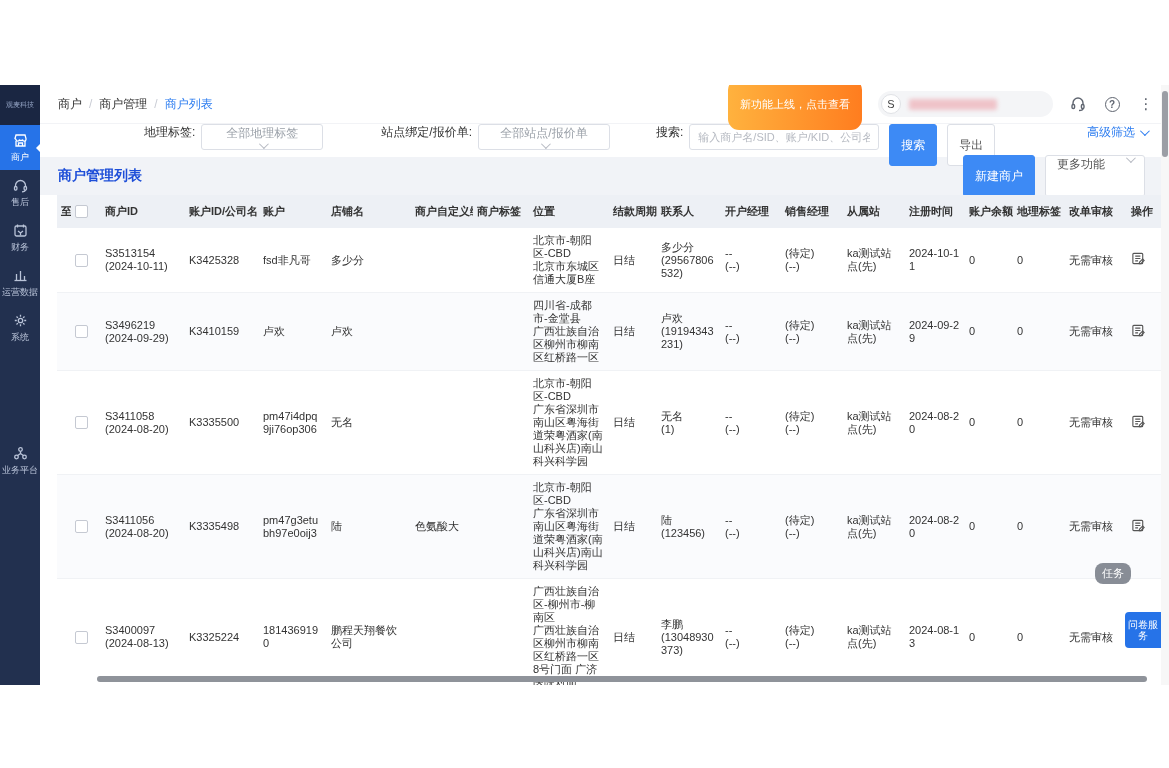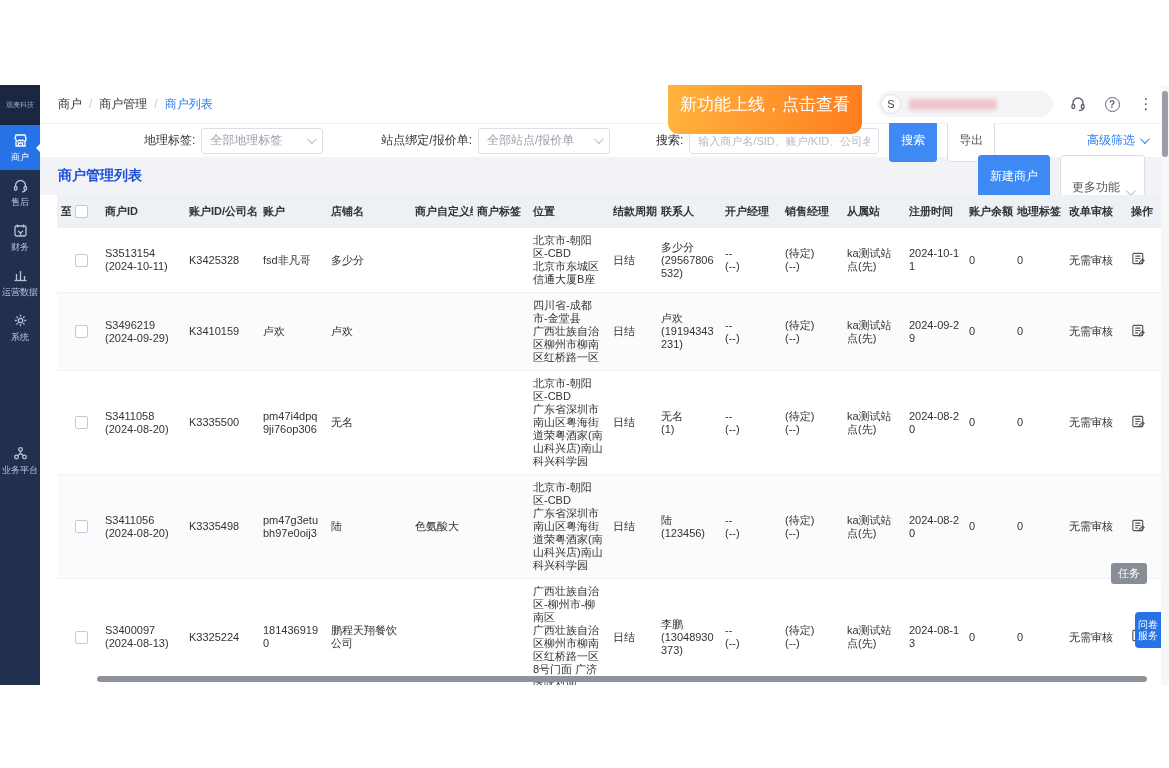--- a/index.html
+++ b/index.html
@@ -17,65 +17,65 @@
   .side-item.active::after { content:""; position:absolute; right:0; top:50%; margin-top:-4px; border:4px solid transparent; border-right-color:#fff; }
   .side-gap { height:88px; }
 
   
   .main { position:absolute; left:40px; top:0; right:0; bottom:0; background:#f1f3f7; }
   .topbar { position:relative; height:38px; background:#fff; display:flex; align-items:center; padding:0 14px 0 18px; }
   .crumb { font-size:12px; color:#333; display:flex; align-items:center; gap:7px; }
   .crumb .sep { color:#c9ccd4; }
   .crumb .cur { color:#2b7cf0; }
   .top-right { margin-left:auto; display:flex; align-items:center; gap:16px; }
-  .notice { background:linear-gradient(90deg,#ffb23e,#ff7d1f); color:#fff; font-size:17px; padding:18px 12px; border-radius:11px; cursor:pointer; white-space:nowrap; }
+  .notice { background:linear-gradient(90deg,#ffb23e,#ff7d1f); color:#fff; font-size:11px; padding:18px 12px; border-radius:11px; cursor:pointer; white-space:nowrap; }
   .userpill { display:flex; align-items:center; gap:8px; background:#f4f5f7; border-radius:14px; height:26px; padding:0 14px 0 3px; min-width:175px; cursor:pointer; }
   .avatar { width:20px; height:20px; border-radius:50%; background:#fff; border:1px solid #e0e2e6; color:#444; font-size:11px; display:flex; align-items:center; justify-content:center; }
   .redact { width:88px; height:11px; background:#efc3c9; border-radius:2px; filter:blur(2px); }
   .tb-icon { width:18px; height:18px; color:#5f6570; display:flex; align-items:center; justify-content:center; cursor:pointer; }
   .tb-icon svg { width:16px; height:16px; stroke:#5f6570; fill:none; stroke-width:1.4; }
   .help-circ { width:15px; height:15px; border:1.4px solid #5f6570; border-radius:50%; font-size:10px; line-height:13px; text-align:center; font-weight:bold; }
   .kebab { font-size:15px; color:#5f6570; letter-spacing:0; }
 
   
-  .filterbar { height:34px; background:#fff; border-top:1px solid #f2f3f6; display:flex; align-items:center; font-size:12px; color:#333; padding-left:104px; }
+  .filterbar { height:34px; background:#fff; border-top:1px solid #f2f3f6; display:flex; align-items:flex-start; font-size:12px; color:#333; padding-left:104px; }
   .f-label { margin-right:6px; white-space:nowrap; }
-  .selectbox { width:122px; height:26px; border:1px solid #dcdfe6; border-radius:3px; background:#fff; display:flex; align-items:center; padding:0 8px; color:#9aa0a8; cursor:pointer; }
+  .selectbox { width:122px; height:26px; border:1px solid #dcdfe6; border-radius:3px; background:#fff; display:flex; align-items:center; padding:0 8px; color:#9aa0a8; cursor:pointer;flex-direction:column; }
   .selectbox .txt { flex:1; overflow:hidden; white-space:nowrap; }
   .caret { width:7px; height:7px; border-right:1.4px solid #b6bac2; border-bottom:1.4px solid #b6bac2; transform:rotate(45deg) translateY(-2px); }
   .srch-input { width:190px; height:26px; border:1px solid #dcdfe6; border-radius:3px; padding:0 8px; font-size:11px; color:#333; outline:none; }
   .srch-input::placeholder { color:#b6bac2; }
   .btn { height:42px; border-radius:3px; font-size:12px; padding:0 11px; cursor:pointer; border:1px solid transparent; }
   .btn-blue { background:#3d8af5; color:#fff; border-color:#3d8af5; }
   .btn-plain { background:#fff; color:#555; border-color:#dcdfe6; }
   .advanced { margin-left:auto; margin-right:22px; color:#2b7cf0; display:flex; align-items:center; gap:5px; cursor:pointer; white-space:nowrap; }
   .advanced .caret { border-color:#2b7cf0; }
 
   
   .content { position:absolute; top:72px; left:0; right:8px; bottom:0; }
   .title-row { height:38px; display:flex; align-items:center; padding:0 16px 0 18px; }
   .page-title { font-size:14px; color:#1d4ed8; font-weight:bold; }
   .title-btns { margin-left:auto; display:flex; gap:10px; }
-  .btn-more { display:flex; align-items:flex-end; gap:6px; }
+  .btn-more { display:flex; align-items:flex-start; gap:21px; }
   .table-wrap { position:absolute; top:38px; left:0; right:0; bottom:0; background:#fff; overflow:hidden; padding-left:17px; }
   table { border-collapse:collapse; table-layout:fixed; width:1110px; font-size:11px; color:#333; }
   thead th { background:#edf0f5; font-weight:bold; text-align:left; padding:9px 4px; font-size:11px; color:#333; white-space:nowrap; overflow:hidden; }
   tbody td { padding:6px 4px; vertical-align:middle; border-bottom:1px solid #f0f2f5; line-height:13px; word-break:break-all; }
   tbody tr:nth-child(even) { background:#fafbfd; }
   .red { color:#e45656; }
   .cb { display:inline-block; width:13px; height:13px; border:1px solid #c5c9d2; border-radius:2px; background:#fff; vertical-align:middle; cursor:pointer; }
   .op-icon { cursor:pointer; }
   .op-icon svg { width:15px; height:15px; stroke:#555; fill:none; stroke-width:1.2; }
 
   
   .v-scroll { position:absolute; right:0; top:0; width:8px; height:100%; background:#f7f7f7; z-index:9; }
   .v-thumb { position:absolute; top:6px; left:1px; width:6px; height:66px; background:#9b9ea5; border-radius:3px; }
   .h-scroll { position:absolute; left:57px; right:22px; bottom:3px; height:6px; background:#8f939a; border-radius:3px; z-index:9; }
-  .float-task { position:absolute; right:22px; top:478px; background:rgba(120,125,135,.88); color:#fff; font-size:11px; padding:3px 7px; border-radius:3px; z-index:8; cursor:pointer; }
-  .float-service { position:absolute; right:8px; top:527px; width:26px; background:#2673e8; color:#fff; font-size:10px; line-height:11px; padding:7px 3px; border-radius:4px 0 0 4px; text-align:center; z-index:8; cursor:pointer; word-break:break-all; }
+  .float-task { position:absolute; right:38px; top:478px; background:rgba(120,125,135,.88); color:#fff; font-size:11px; padding:3px 7px; border-radius:8px; z-index:8; cursor:pointer; }
+  .float-service { position:absolute; right:8px; top:527px; width:36px; background:#2673e8; color:#fff; font-size:10px; line-height:11px; padding:7px 3px; border-radius:4px 0 0 4px; text-align:center; z-index:8; cursor:pointer; word-break:break-all; }
 </style>
 </head>
 <body>
 
 <div class="band">
 
   <div class="sidebar">
     <div class="logo">观麦科技</div>
     <div id="side-items">
         <div class="side-item active">

